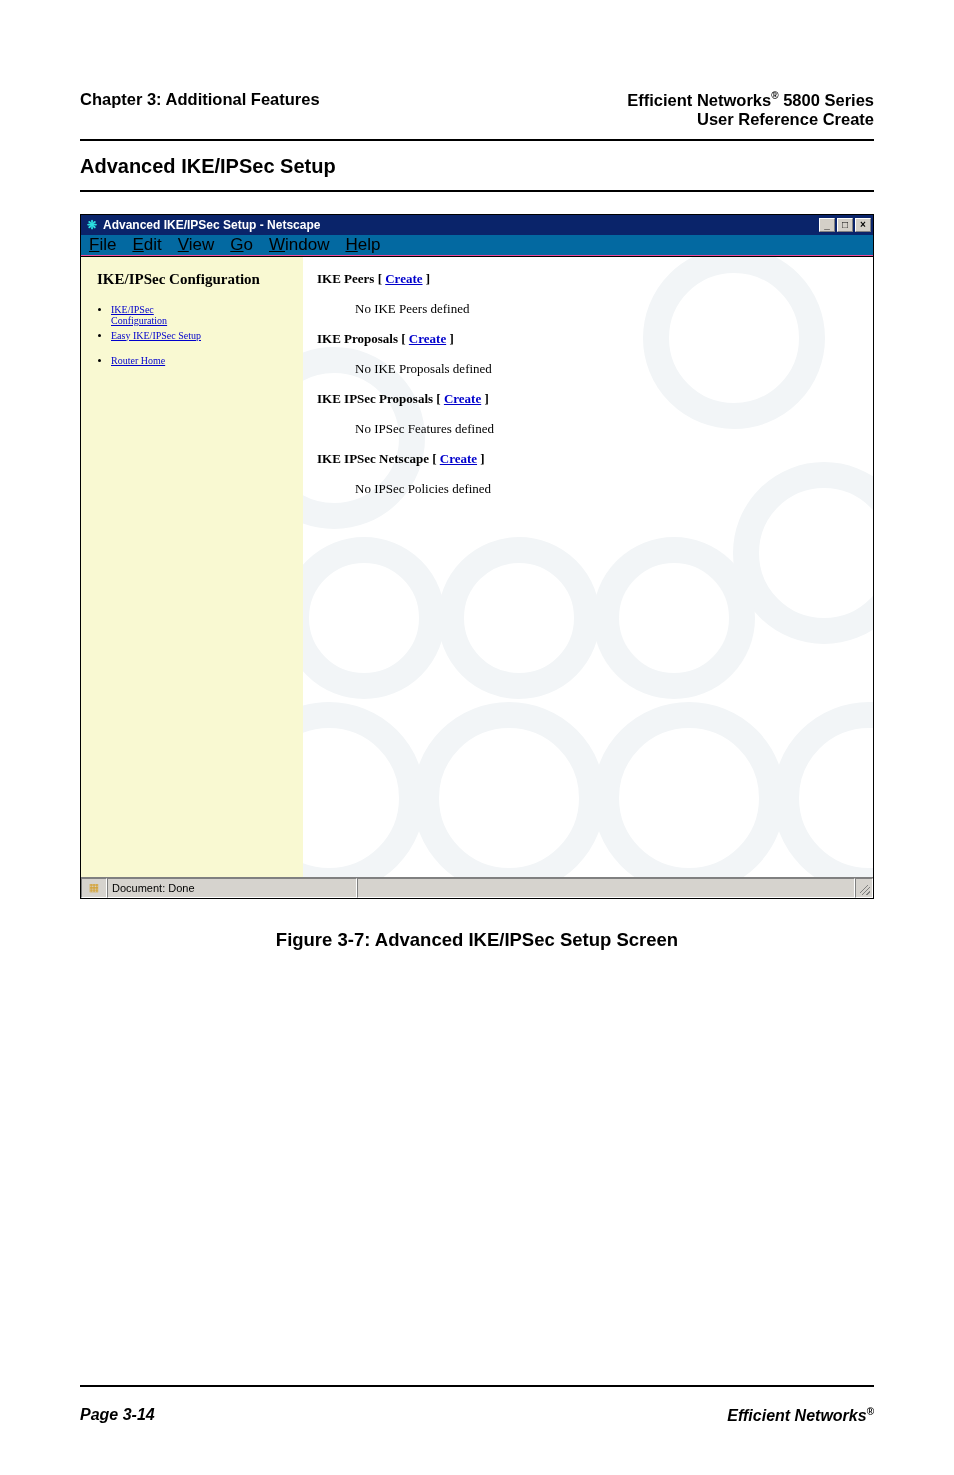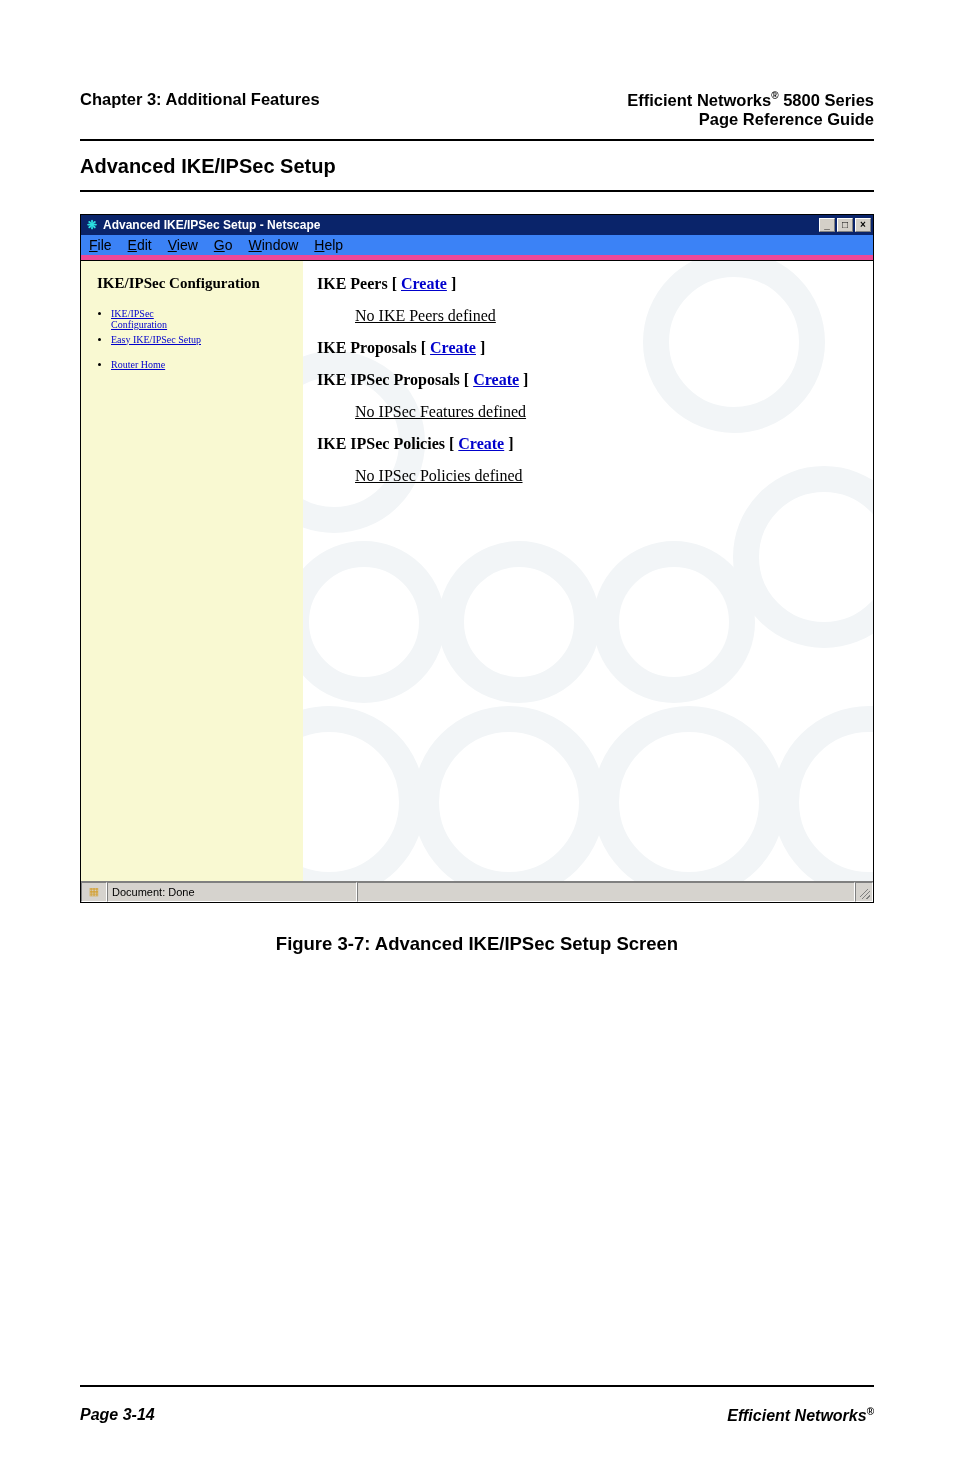--- a/index.html
+++ b/index.html
@@ -89,28 +89,28 @@
   box-sizing: border-box;
   font-size: 10px;
   font-family: Tahoma, Arial, sans-serif;
   color: #000;
   display: flex;
   align-items: center;
   justify-content: center;
   line-height: 1;
 }
 .menubar {
-  background: #3b82f6;
+  background: #0369a1;
   height: 20px;
   display: flex;
   align-items: center;
   font-family: Tahoma, Arial, sans-serif;
-  font-size: 14px;
+  font-size: 17px;
   color: #000;
-  border-bottom: 5px solid #ec4899;
+  border-bottom: 1px solid #ec4899;
 }
 .menuitem { padding: 0 8px; }
 .menuitem u { text-decoration: underline; }
 .content-area {
   display: flex;
   height: 620px;
   border-top: 1px solid #000;
 }
 .sidebar {
   width: 222px;
@@ -158,23 +158,23 @@
 .swirl6 { width:140px; height:140px; left:290px; top:445px; }
 .swirl7 { width:140px; height:140px; left:470px; top:445px; }
 .swirl8 { width:110px; height:110px; left:-20px; top:280px; }
 .swirl9 { width:110px; height:110px; left:135px; top:280px; }
 .swirl10 { width:110px; height:110px; left:290px; top:280px; }
 .main-inner {
   position: relative;
   z-index: 2;
   padding: 14px 10px 0 14px;
 }
-.main-line { font-size: 16px; margin-bottom: 14px; }
+.main-line { font-size: 13px; margin-bottom: 14px; }
 .main-line.bold { font-weight: 700; }
-.indent { padding-left: 38px; text-decoration: underline; }
+.indent { padding-left: 38px; }
 .main-panel a { color: #0000cc; text-decoration: underline; }
 .statusbar {
   height: 20px;
   background: #d6d3ce;
   border-top: 1px solid #808080;
   display: flex;
   align-items: stretch;
   font-family: Tahoma, Arial, sans-serif;
   font-size: 11px;
 }
@@ -232,21 +232,21 @@
 </style>
 </head>
 <body>
 
 <div class="page">
 
   <div class="header-row">
     <div class="header-left">Chapter 3: Additional Features</div>
     <div class="header-right">
       <span>Efficient Networks</span><span class="sup">®</span><span> 5800 Series</span><br>
-      <span>Page Reference Guide</span>
+      <span>User Reference Create</span>
     </div>
   </div>
 
   <hr class="hr-thick">
 
   <h2 class="section-title">Advanced IKE/IPSec Setup</h2>
   <hr class="hr-thin">
 
   <div class="screenshot">
 
@@ -304,28 +304,29 @@
 
         <div class="main-inner">
           <div class="main-line bold">
             <span>IKE Peers [ </span><a href="#">Create</a><span> ]</span>
           </div>
           <div class="main-line indent">No IKE Peers defined</div>
 
           <div class="main-line bold">
             <span>IKE Proposals [ </span><a href="#">Create</a><span> ]</span>
           </div>
+          <div class="main-line indent">No IKE Proposals defined</div>
 
           <div class="main-line bold">
             <span>IKE IPSec Proposals [ </span><a href="#">Create</a><span> ]</span>
           </div>
           <div class="main-line indent">No IPSec Features defined</div>
 
           <div class="main-line bold">
-            <span>IKE IPSec Policies [ </span><a href="#">Create</a><span> ]</span>
+            <span>IKE IPSec Netscape [ </span><a href="#">Create</a><span> ]</span>
           </div>
           <div class="main-line indent">No IPSec Policies defined</div>
         </div>
       </div>
     </div>
 
     <div class="statusbar">
       <div class="status-seg icon" style="color:#d4a030;">▦</div>
       <div class="status-seg msg">Document: Done</div>
       <div class="status-seg fill"></div>

